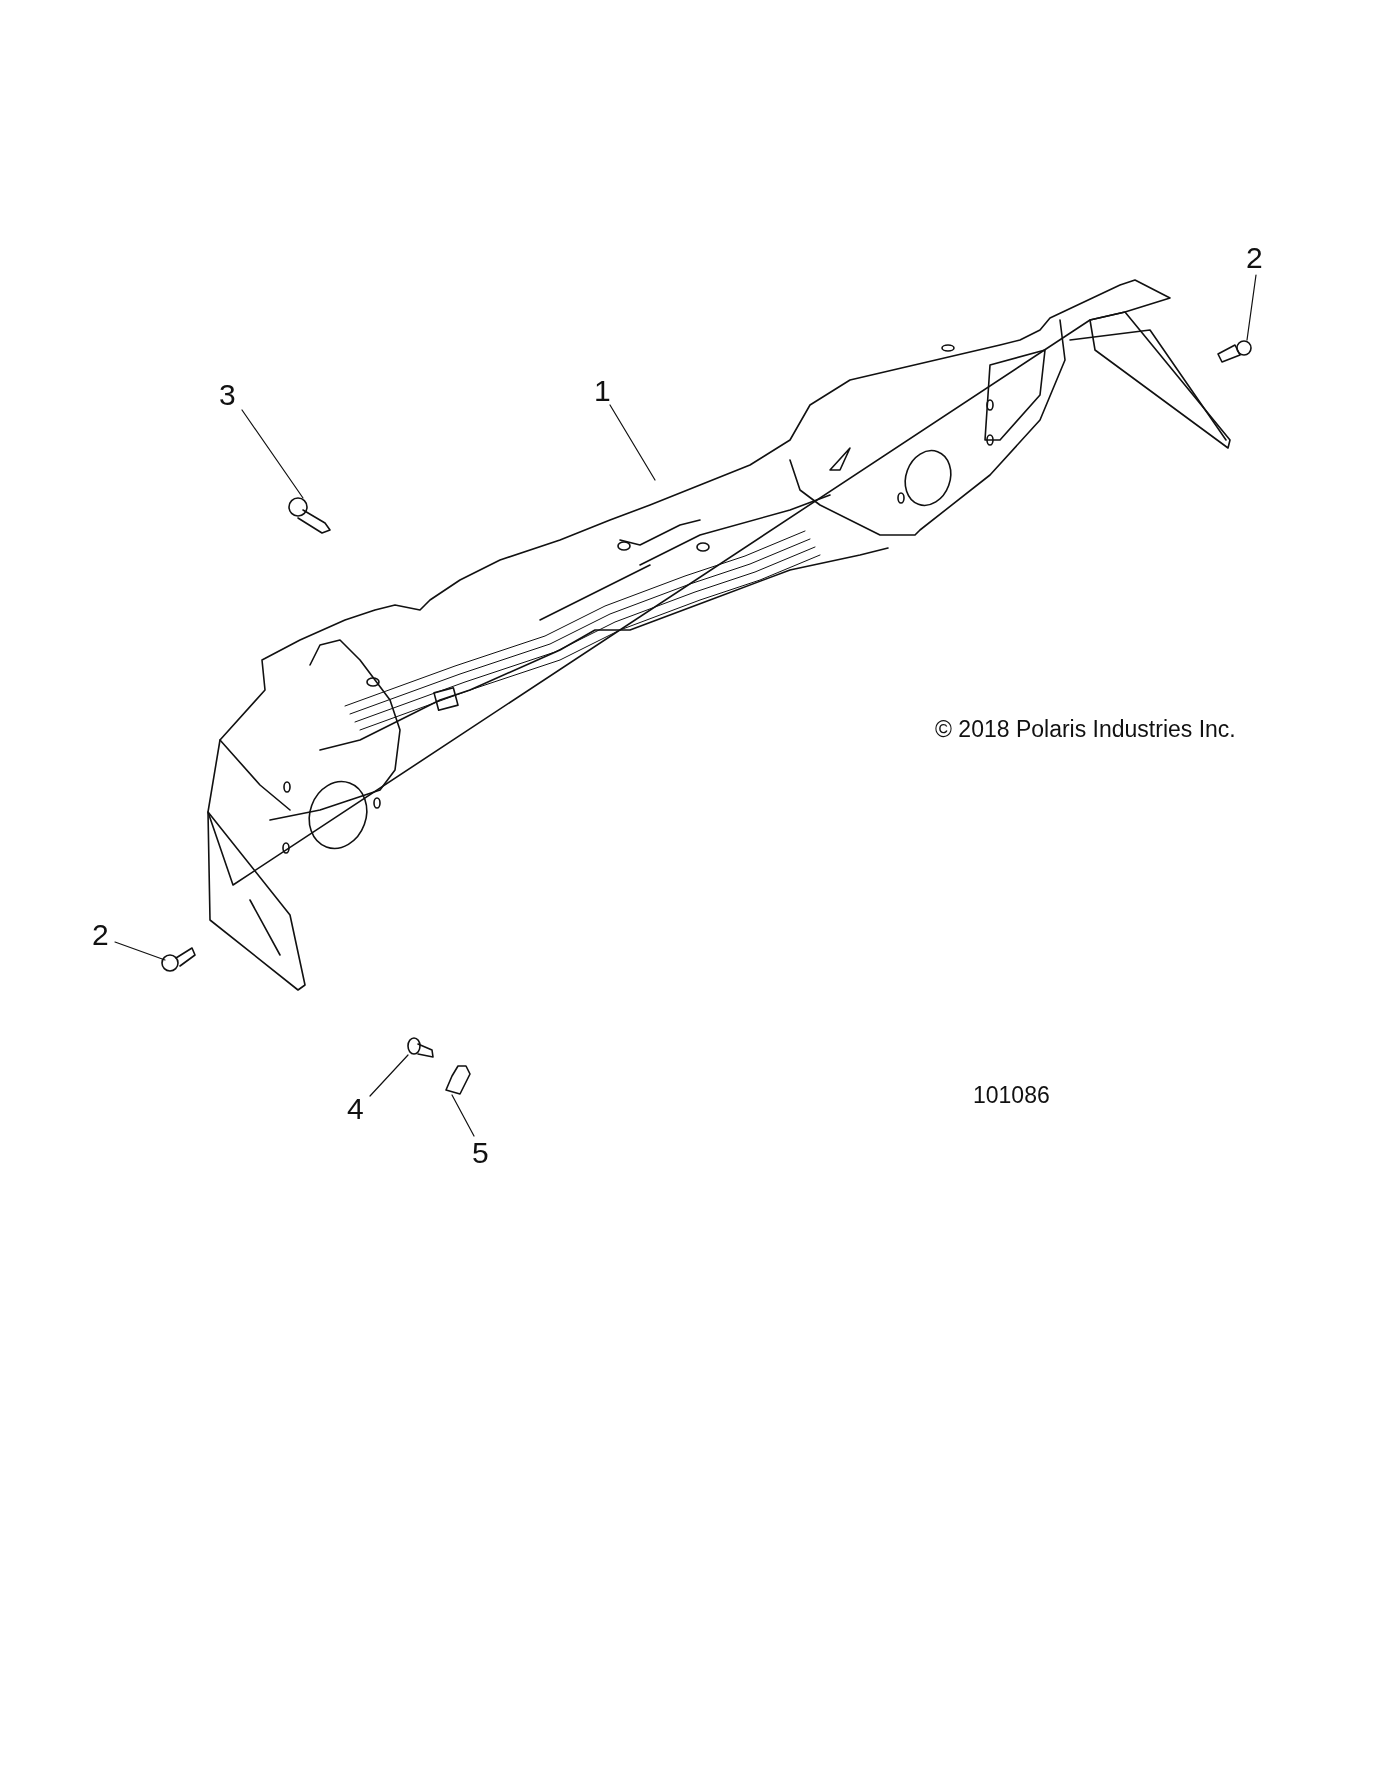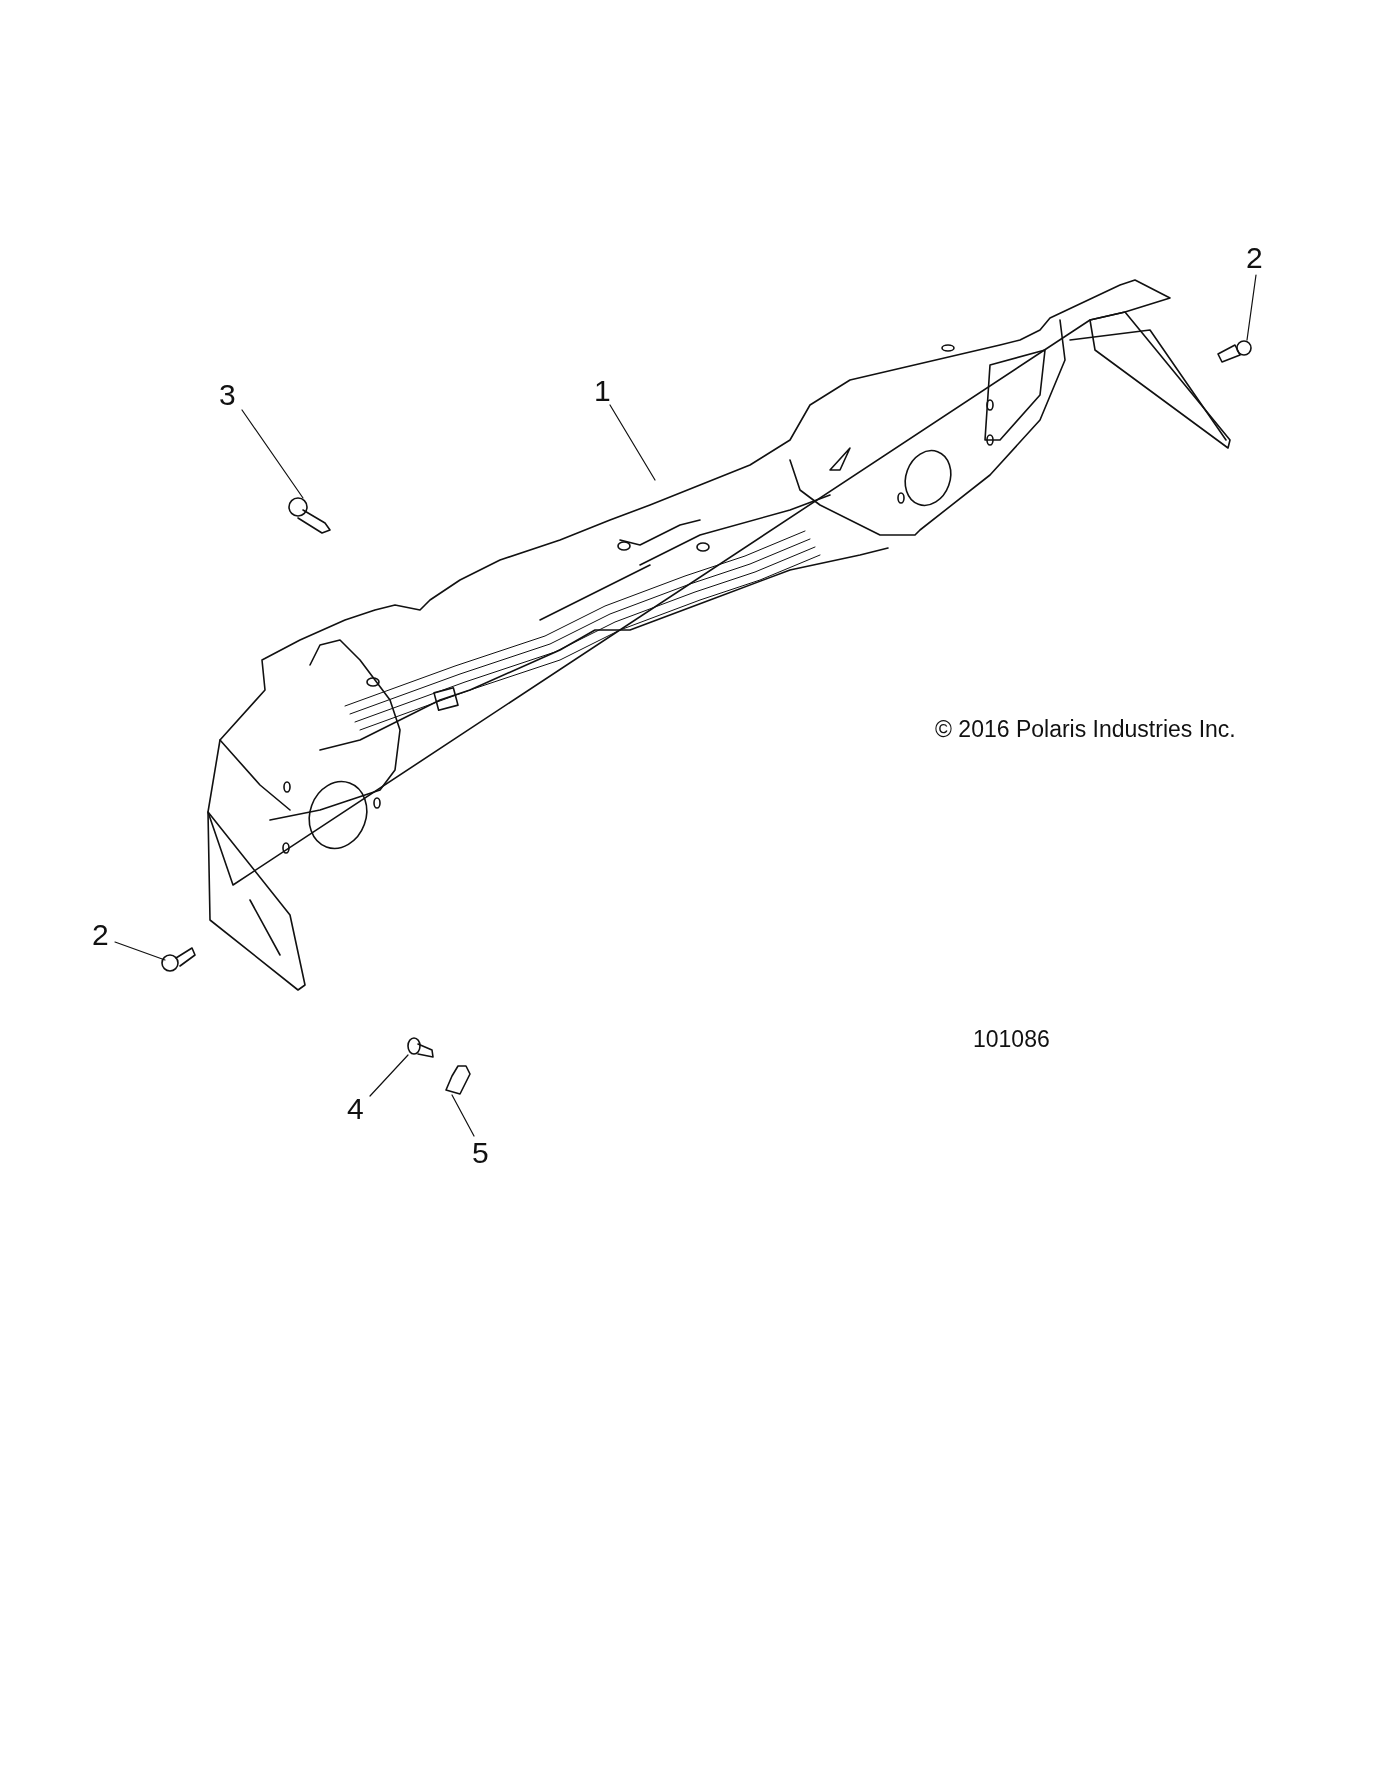--- a/index.html
+++ b/index.html
@@ -1,20 +1,20 @@
 <!DOCTYPE html>
 <html><head>
 <meta charset="utf-8">
 <style>
   html, body { margin: 0; padding: 0; background: #ffffff; }
   body { width: 1386px; height: 1782px; position: relative; overflow: hidden; font-family: "Liberation Sans", sans-serif; }
   svg.drawing { position: absolute; left: 0; top: 0; }
   .callout { position: absolute; font-size: 30px; color: #111; line-height: 1; }
   .copyright { position: absolute; left: 935px; top: 716px; font-size: 23px; color: #111; white-space: nowrap; }
-  .figno { position: absolute; left: 973px; top: 1026px; font-size: 23px; color: #111; }
+  .figno { position: absolute; left: 973px; top: 1082px; font-size: 23px; color: #111; }
 </style>
 </head>
 <body>
 
 <svg class="drawing" width="1386" height="1782" viewBox="0 0 1386 1782" fill="none" stroke="#111" stroke-width="1.6" stroke-linejoin="round" stroke-linecap="round">
 
   <g>
 
     <path d="M 233 885 L 208 812 L 220 740 L 265 690 L 262 660 L 300 640 L 345 620 L 375 610 L 395 605 L 420 610 L 430 600 L 460 580 L 500 560 L 560 540 L 610 520 L 650 505 L 700 485 L 750 465 L 790 440 L 810 405 L 850 380 L 1000 345 L 1020 340 L 1040 330 L 1050 318 L 1120 285 L 1135 280 L 1170 298 L 1125 312 L 1090 320 Z"></path>
 
@@ -88,14 +88,14 @@
   </g>
 </svg>
 
 <div class="callout" style="left:594px; top:376px;">1</div>
 <div class="callout" style="left:1246px; top:243px;">2</div>
 <div class="callout" style="left:92px; top:920px;">2</div>
 <div class="callout" style="left:219px; top:380px;">3</div>
 <div class="callout" style="left:347px; top:1094px;">4</div>
 <div class="callout" style="left:472px; top:1138px;">5</div>
 
-<div class="copyright">© 2016 Polaris Industries Inc.</div>
+<div class="copyright">© 2018 Polaris Industries Inc.</div>
 <div class="figno">101086</div>
 
 </body></html>

